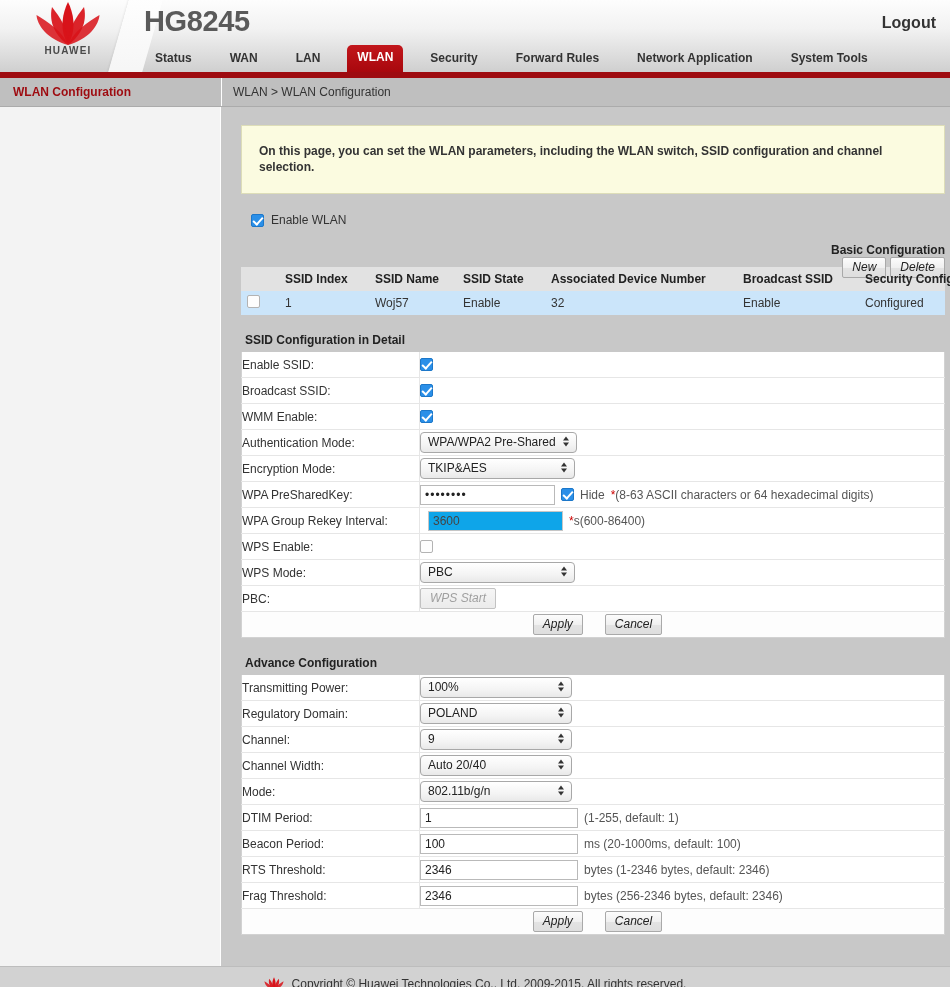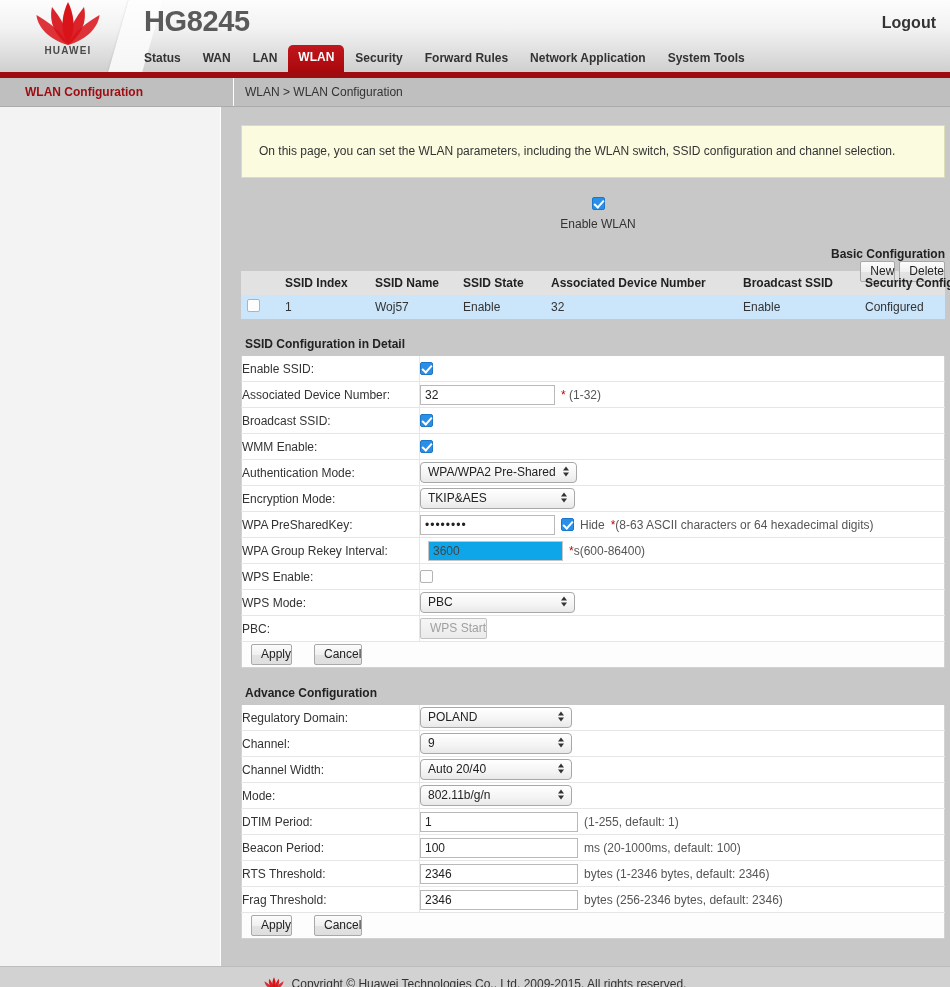--- a/index.html
+++ b/index.html
@@ -70,26 +70,26 @@
     position: absolute;
     right: 14px;
     top: 14px;
     font-size: 16px;
     font-weight: bold;
     color: #333;
     cursor: pointer;
   }
   .navbar {
     position: absolute;
-    left: 133px;
+    left: 144px;
     bottom: 0;
     height: 27px;
     display: flex;
     align-items: flex-end;
-    gap: 0;
+    gap: 16px;
   }
   .navitem {
     font-size: 12px;
     font-weight: bold;
     color: #333;
     padding: 5px 11px 7px 11px;
     cursor: pointer;
     white-space: nowrap;
     line-height: 14px;
   }
@@ -100,21 +100,20 @@
     border-radius: 5px 5px 0 0;
     padding: 5px 10px 8px 10px;
   }
 
   
   .subbar {
     display: flex;
     height: 28px;
     background: #bfbfbf;
     border-bottom: 1px solid #ababab;
-    padding-left: 12px;
   }
   .subbar-left {
     width: 221px;
     display: flex;
     align-items: center;
     padding-left: 13px;
     box-sizing: border-box;
     background: #bfbfbf;
   }
   .subbar-left span {
@@ -159,29 +158,29 @@
   }
 
   .info-box {
     background: #fbfbe0;
     border: 1px solid #ddddb8;
     padding: 17px 17px 18px 17px;
     font-size: 12px;
     color: #333;
     box-sizing: border-box;
     line-height: 16px;
+    font-weight: bold;
   }
 
   .enable-wlan-row {
     display: flex;
     align-items: center;
     margin-top: 19px;
     margin-left: 10px;
     gap: 7px;
-    flex-direction: column;
   }
   .enable-wlan-row label {
     font-size: 12px;
     color: #333;
     cursor: pointer;
   }
 
   
   .cb {
     width: 13px;
@@ -235,23 +234,24 @@
   }
   .btn-group { display: flex; gap: 4px; }
 
   .btn {
     font-family: "Liberation Sans", sans-serif;
     font-size: 12px;
     color: #222;
     background: linear-gradient(to bottom, #fcfcfc 0%, #f0f0f0 50%, #e3e3e3 51%, #dedede 100%);
     border: 1px solid #a9a9a9;
     border-radius: 2px;
-    padding: 2px 0 3px 9px;
+    padding: 2px 9px 3px 9px;
     cursor: pointer;
     line-height: 14px;
+    font-style: italic;
   }
   .btn.disabled {
     color: #a0a0a0;
     background: linear-gradient(to bottom, #f6f6f6 0%, #ebebeb 100%);
     border-color: #c2c2c2;
     cursor: default;
   }
 
   
   table.basic {
@@ -384,20 +384,21 @@
   .sel.w152 { width: 152px; }
 
   .btn-row td {
     background: #fdfdfd;
     padding: 7px 0 7px 177px;
   }
   .btn-row .inner {
     display: flex;
     gap: 22px;
     padding-left: 9px;
+    justify-content: center;
   }
 
   .pwd-dots {
     letter-spacing: 1px;
     font-size: 12px;
   }
 
   
   .footer {
     height: 34px;
@@ -508,29 +509,20 @@
           <tbody>
           <tr>
             <td class="lbl">Enable SSID:</td>
             <td class="fld">
                   <div class="fld-inner">
                     <span class="cb on"></span>
                   </div>
                 </td>
           </tr>
           <tr>
-            <td class="lbl">Associated Device Number:</td>
-            <td class="fld">
-              <div class="fld-inner">
-                <input class="txt w135" type="text" value="32" style="">
-                <span class="hint"><span class="req">*</span> <span>(1-32)</span></span>
-              </div>
-            </td>
-          </tr>
-          <tr>
             <td class="lbl">Broadcast SSID:</td>
             <td class="fld">
                   <div class="fld-inner">
                     <span class="cb on"></span>
                   </div>
                 </td>
           </tr>
           <tr>
             <td class="lbl">WMM Enable:</td>
             <td class="fld">
@@ -625,20 +617,34 @@
               </div>
             </td>
           </tr>
         </tbody>
           </table>
 
         <div class="sec-title standalone">Advance Configuration</div>
 
         <table class="form">
           <tbody>
+              <tr>
+            <td class="lbl">Transmitting Power:</td>
+            <td class="fld">
+              <div class="fld-inner">
+                <div class="sel w152">
+                  <span>100%</span>
+                  <span class="arrows">
+                        <i class="up"></i>
+                        <i class="down"></i>
+                      </span>
+                </div>
+              </div>
+            </td>
+          </tr>
           <tr>
             <td class="lbl">Regulatory Domain:</td>
             <td class="fld">
               <div class="fld-inner">
                 <div class="sel w152">
                   <span>POLAND</span>
                   <span class="arrows">
                         <i class="up"></i>
                         <i class="down"></i>
                       </span>

